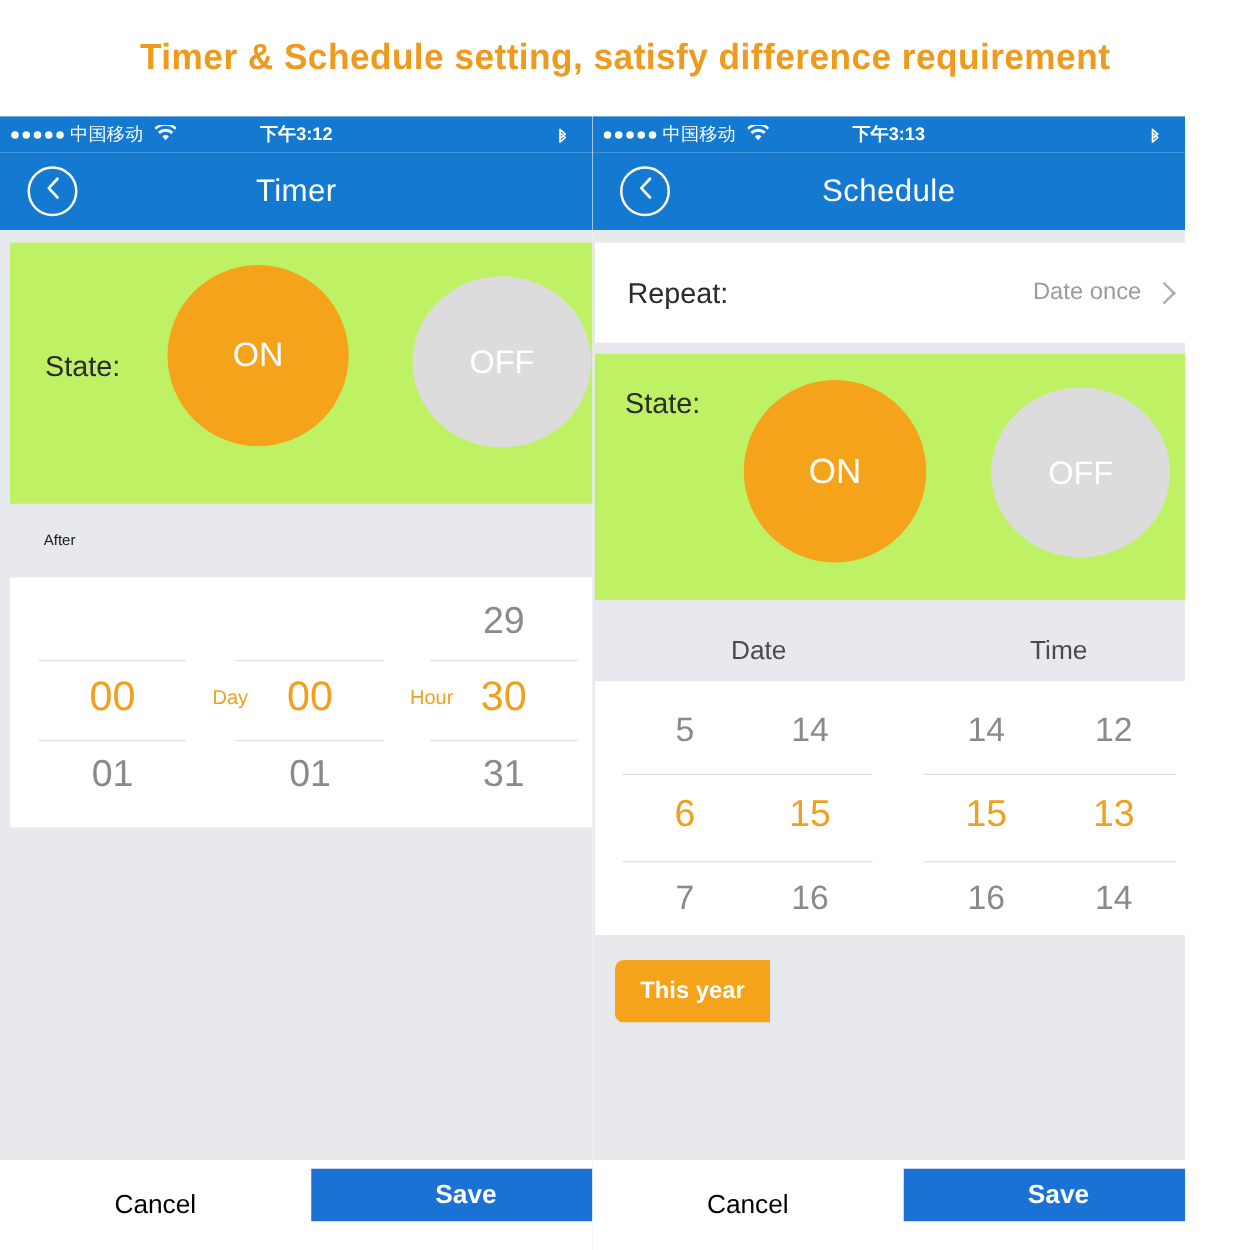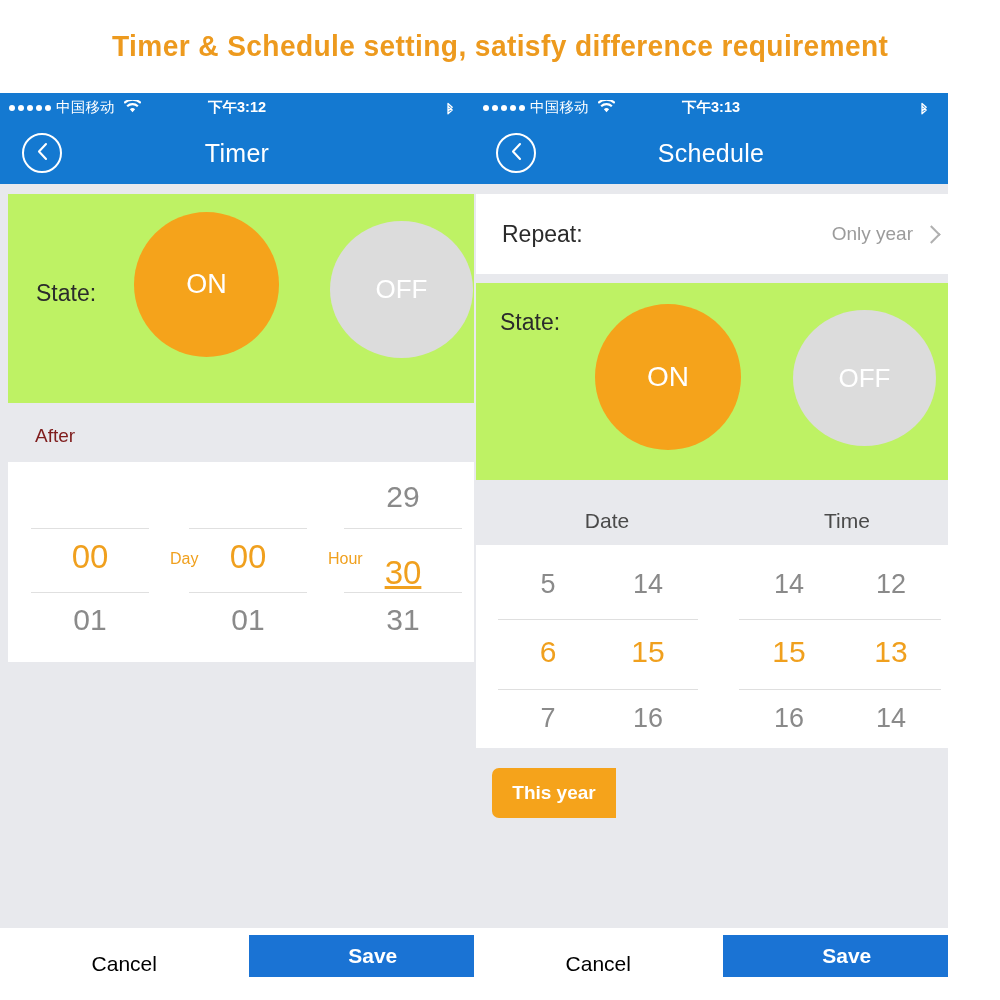--- a/index.html
+++ b/index.html
@@ -90,21 +90,21 @@
   .circle{
     position:absolute;border-radius:50%;
     display:flex;align-items:center;justify-content:center;
     color:#ffffff;cursor:pointer;
   }
   .circle.on{background:#F5A31B;}
   .circle.off{background:#DCDCDC;}
 
   
   .after-label{
-    position:absolute;font-size:19px;color:#7f1d1d;
+    position:absolute;font-size:12px;color:#0f172a;
   }
 
   
   .picker-card{
     position:absolute;background:#fff;
   }
   .pcol{position:absolute;top:0;bottom:0;}
   .pcol .v{
     position:absolute;width:100%;text-align:center;
     font-size:30px;color:#8a8a8a;font-weight:300;
@@ -263,21 +263,21 @@
           <div class="line" style="top:66px;"></div>
           <div class="v sel" style="top:76px;">00</div>
           <div class="line" style="top:130px;"></div>
           <div class="v" style="top:141px;">01</div>
         </div>
         <div class="punit" style="left:320px;top:88px;">Hour</div>
 
         <div class="pcol" style="left:325px;width:140px;">
           <div class="v" style="top:18px;">29</div>
           <div class="line" style="top:66px;"></div>
-          <div class="v sel" style="top:92px;text-decoration:underline;">30</div>
+          <div class="v sel" style="top:76px;">30</div>
           <div class="line" style="top:130px;"></div>
           <div class="v" style="top:141px;">31</div>
         </div>
         <div class="punit" style="left:470px;top:88px;white-space:nowrap;">Minute</div>
       </div>
 
       <div class="bottombar">
         <div class="btn-cancel">Cancel</div>
         <div class="btn-save">Save</div>
       </div>
@@ -335,21 +335,21 @@
                 <path d="M11 2 4 9.5 11 17" fill="none" stroke="#fff" stroke-width="2.1" stroke-linecap="round" stroke-linejoin="round"></path>
               </svg>
           </span>
         </div>
         <div class="nav-title">Schedule</div>
       </div>
 
       <div class="repeat-card" style="left:2px;top:101px;width:488px;height:80px;padding:0 26px;box-sizing:border-box;">
         <div class="row-label">Repeat:</div>
         <div class="repeat-val">
-          <span>Only year</span>
+          <span>Date once</span>
           <span class="chev"></span>
         </div>
       </div>
 
       <div class="card" style="position:absolute;left:2px;top:190px;width:488px;height:197px;">
         <div class="row-label" style="position:absolute;left:24px;top:26px;">State:</div>
         <div class="circle on" style="left:119px;top:21px;width:146px;height:146px;font-size:28px;">
           <span>ON</span>
         </div>
         <div class="circle off" style="left:317px;top:27px;width:143px;height:136px;font-size:26px;">

